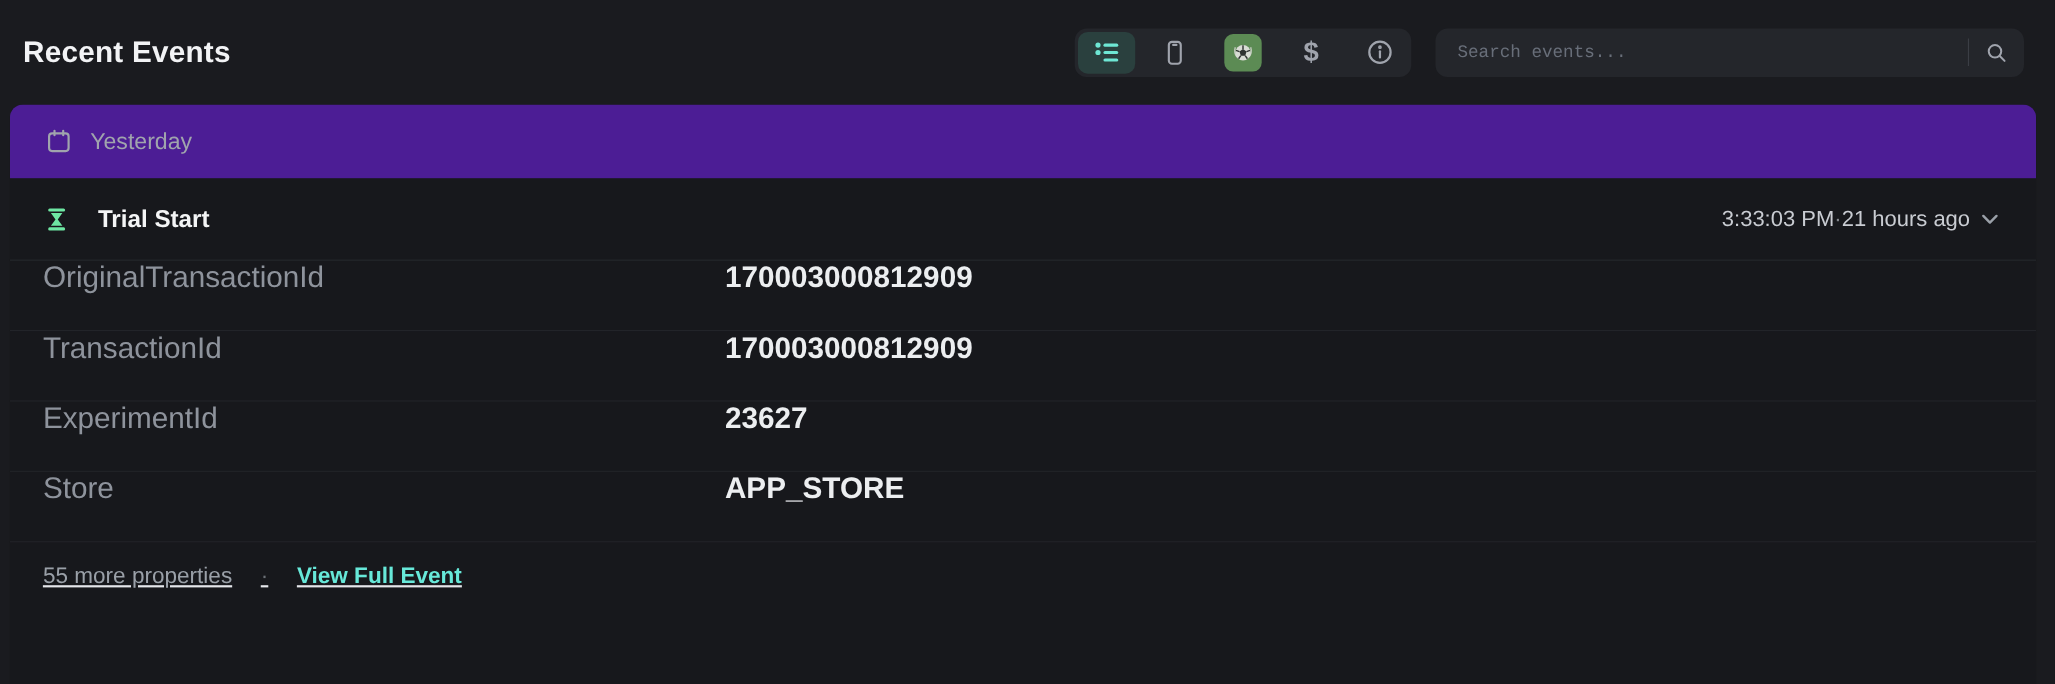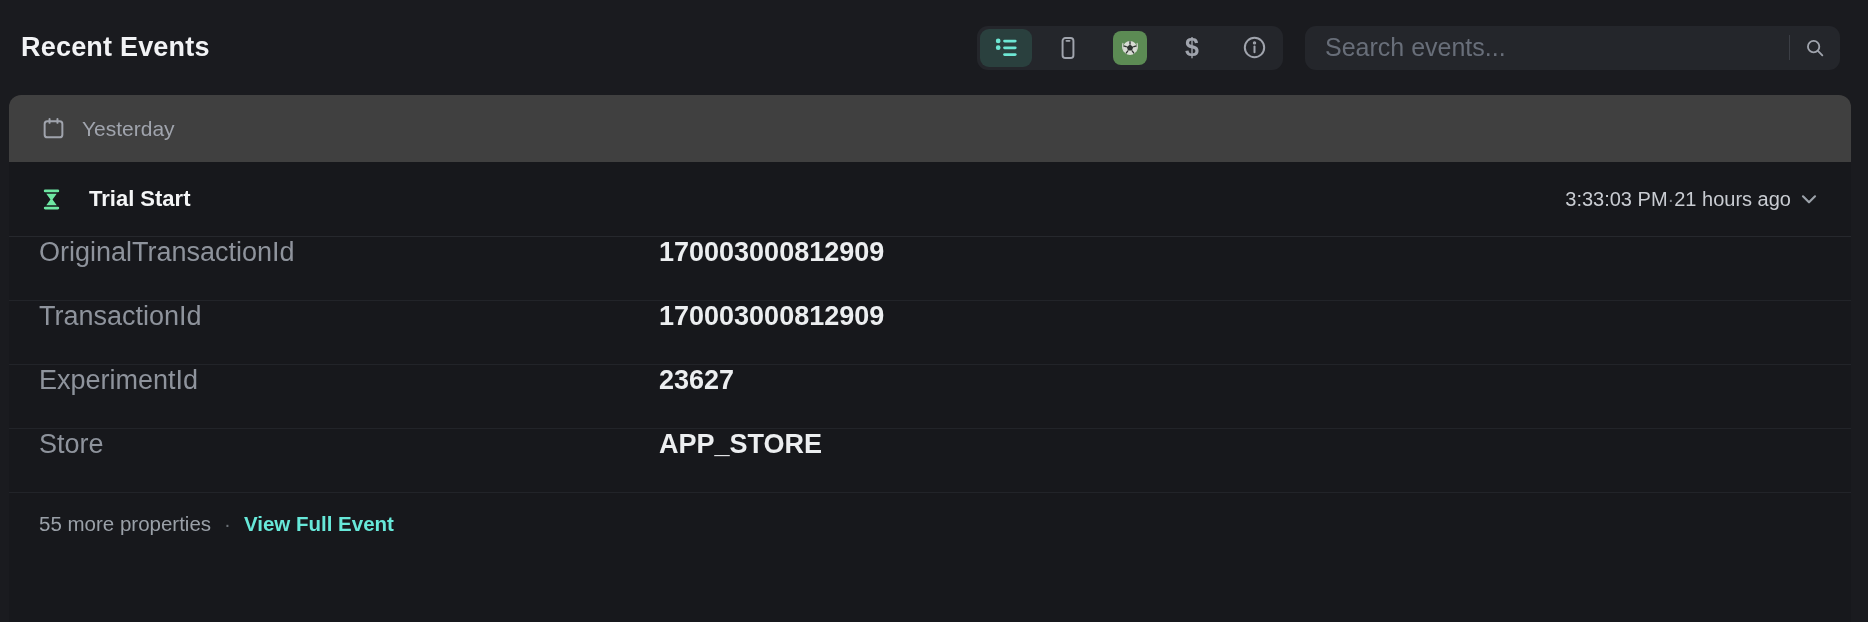--- a/index.html
+++ b/index.html
@@ -30,35 +30,35 @@
     display:flex; align-items:center; justify-content:center;
   }
 
   .search-box {
     width:535px; height:44px; margin-left:22px;
     background:#24262b; border-radius:11px;
     display:flex; align-items:center; padding-right:14px;
   }
   .search-box input {
     flex:1; min-width:0; background:transparent; border:none; outline:none;
-    color:#cfd3da; font-size:25px; padding:0 20px;
-    font-family:Liberation Sans, sans-serif;
+    color:#cfd3da; font-size:16px; padding:0 20px;
+    font-family:Liberation Mono, monospace;
   }
   .search-box input::placeholder { color:#686e79; }
   .search-divider { width:1px; height:25px; background:#3b3e45; margin-right:14px; }
   .search-icon-wrap { color:#a0a4ad; display:flex; }
 
   
   .card {
     margin:0 17px 0 9px; height:527px;
     background:#17181c; border-radius:12px 12px 0 0; overflow:hidden;
   }
 
   .group-header {
-    height:67px; background:#404040;
+    height:67px; background:#4c1d95;
     display:flex; align-items:center; gap:16px; padding:0 32px;
     color:#a0a4ad; font-size:21px; font-weight:500;
   }
   .group-header .icon { display:flex; color:#a0a4ad; }
 
   .event-row {
     height:75px; display:flex; align-items:center; justify-content:space-between;
     padding:0 30px; border-bottom:1px solid #26282d; cursor:pointer;
   }
   .event-left { display:flex; align-items:center; gap:25px; }
@@ -70,22 +70,22 @@
   .chevron-wrap { display:flex; color:#9aa0a8; margin-left:6px; cursor:pointer; }
 
   .prop-row {
     height:64px; display:flex; align-items:flex-start;
     padding:0 30px; border-bottom:1px solid #222429; font-size:27px;
   }
   .prop-key { width:620px; flex:0 0 620px; color:#8e939c; font-weight:400; }
   .prop-val { color:#eceef0; font-weight:600; }
 
   .footer-row {
-    height:62px; display:flex; align-items:center; gap:13px;
-    padding:0 30px; font-size:20.5px;
+    height:62px; display:flex; align-items:center; gap:26px;
+    padding:0 30px; font-size:20.5px;text-decoration:underline;
   }
   .footer-more { color:#9aa0a8; }
   .footer-dot { color:#6b7076; }
   .footer-link { color:#67e8d9; font-weight:600; cursor:pointer; text-decoration:none; }
 </style>
 </head>
 <body>
 
 <div class="header">
   <div class="page-title">Recent Events</div>

